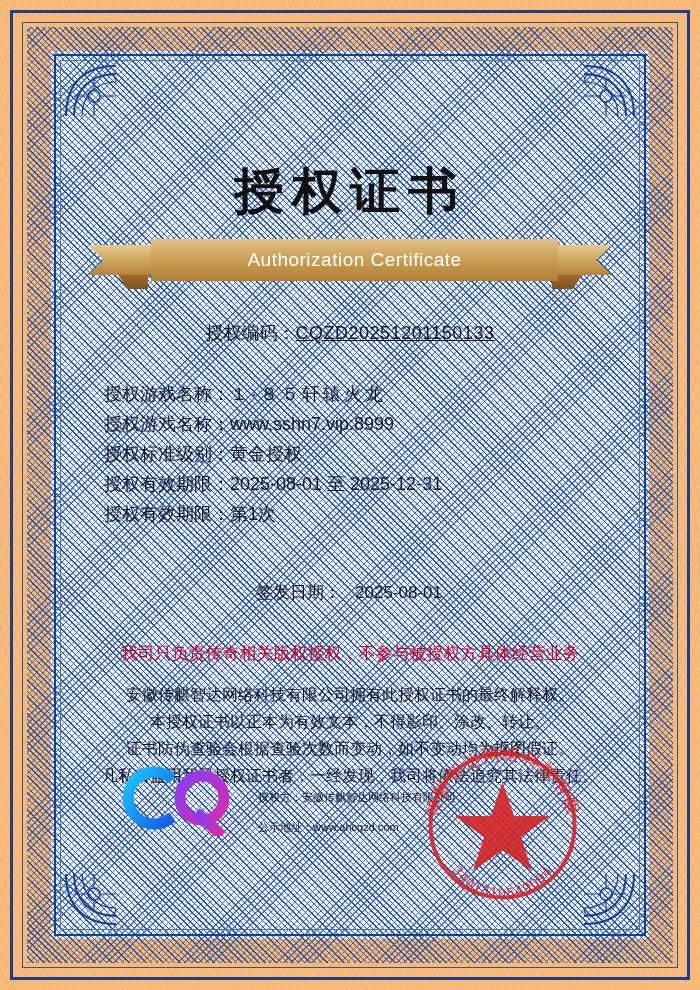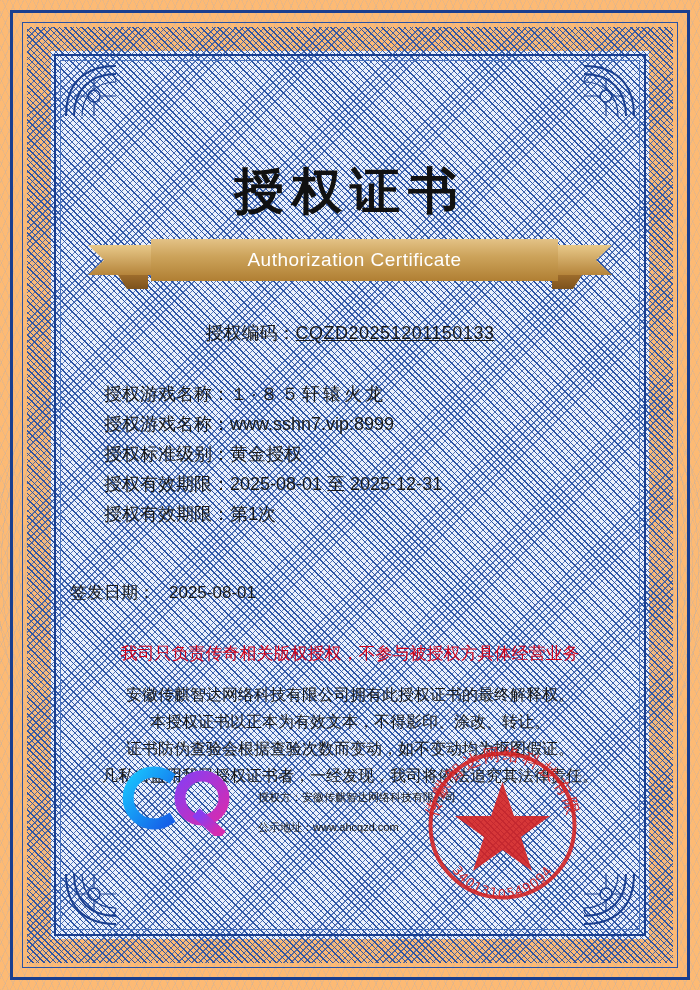--- a/index.html
+++ b/index.html
@@ -203,24 +203,25 @@
     color: #1a1a1a;
     line-height: 30px;
   }
   .field-row { display: flex; align-items: baseline; }
   .field-label { white-space: nowrap; }
   .field-value { white-space: nowrap; }
   .field-value.wide { letter-spacing: 3px; }
 
   .issue-date {
     margin-top: 52px;
-    text-align: left;
+    text-align: center;
     padding-right: 22px;
     font-size: 17px;
     color: #1a1a1a;
+    margin-left: 20px;
   }
   .issue-date .val { margin-left: 14px; }
 
   .red-note {
     margin-top: 38px;
     text-align: center;
     color: #d0021b;
     font-size: 17px;
   }
   .terms {

